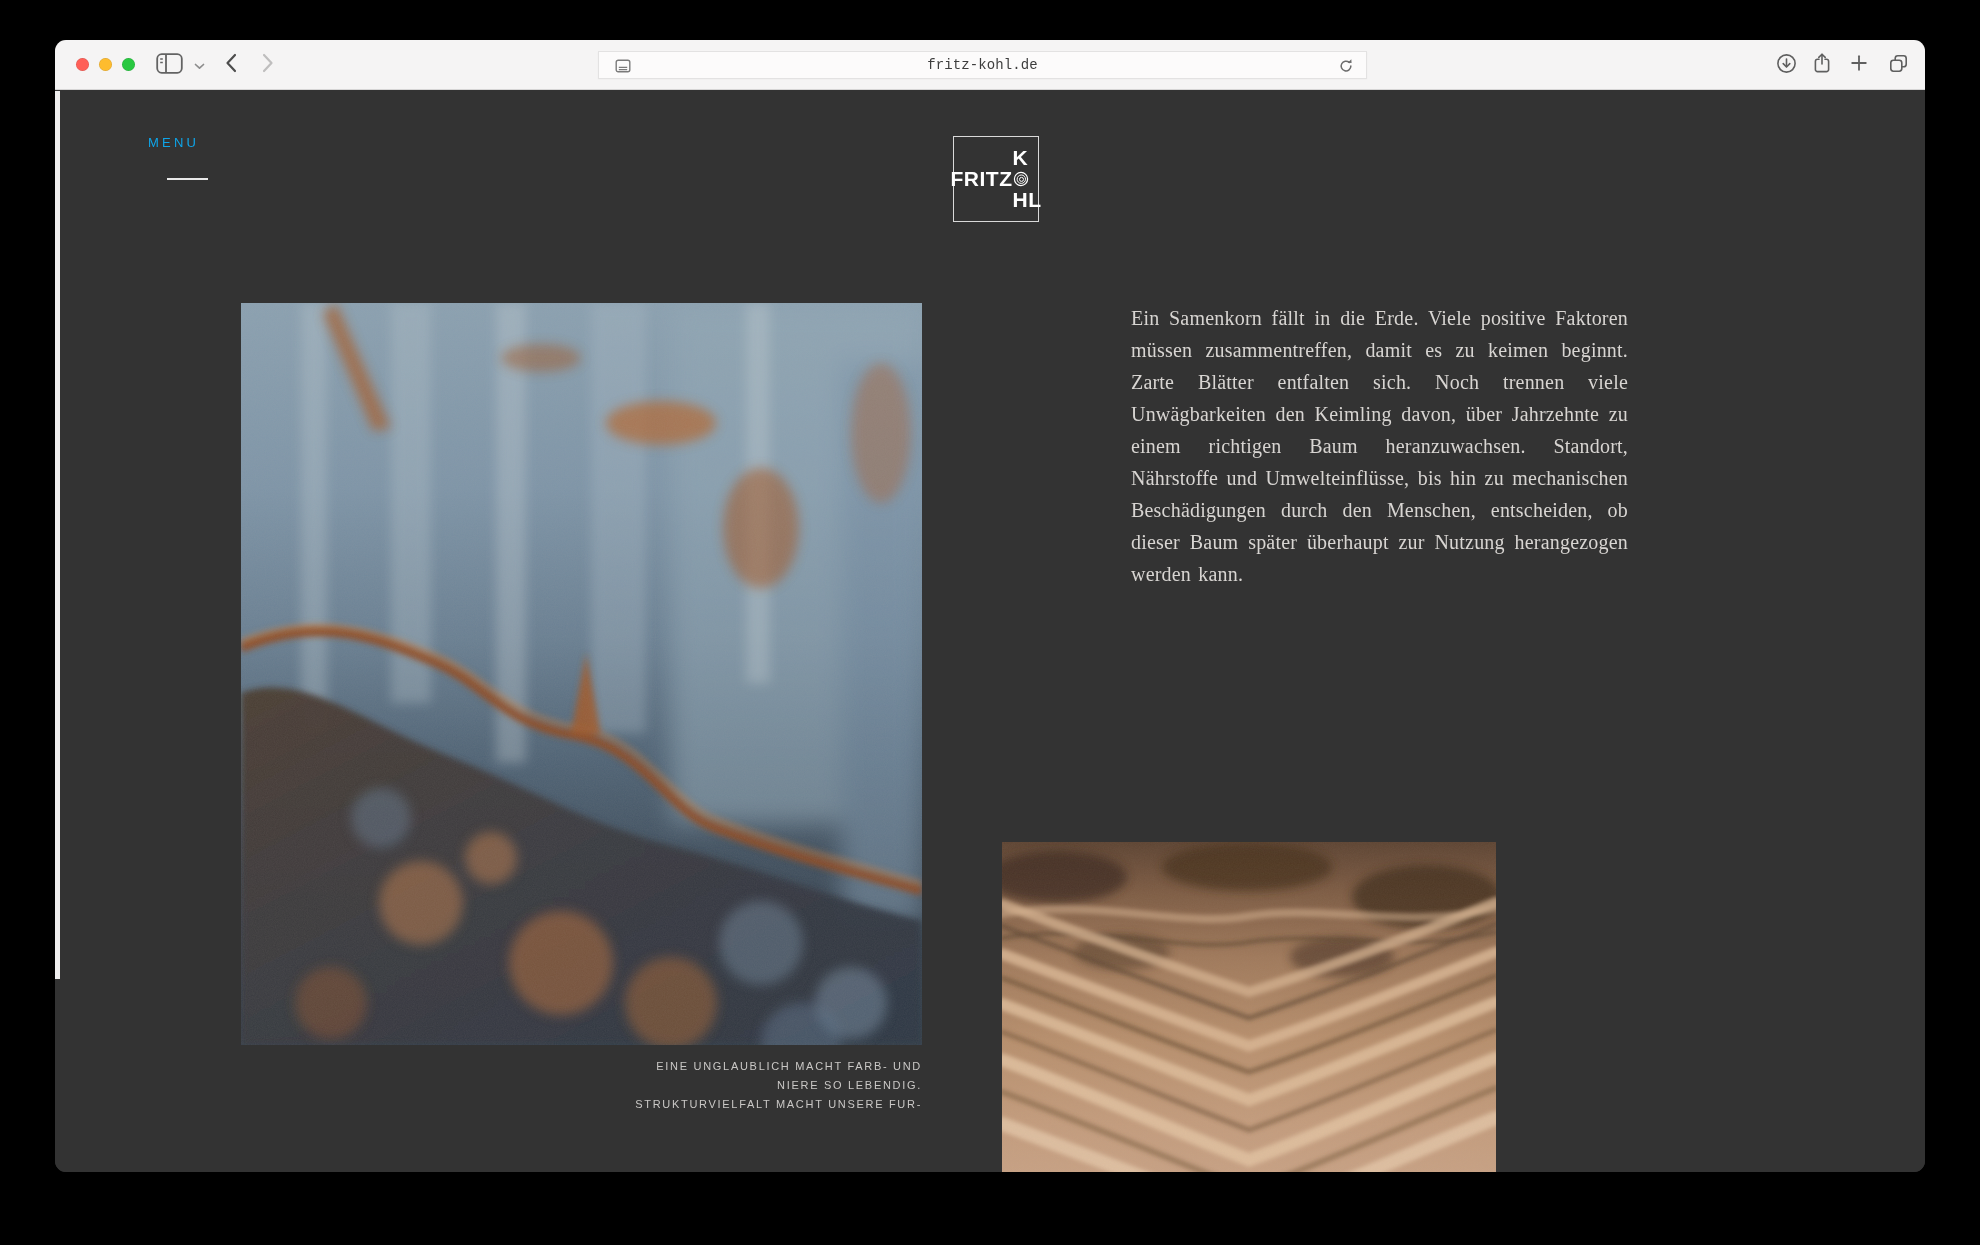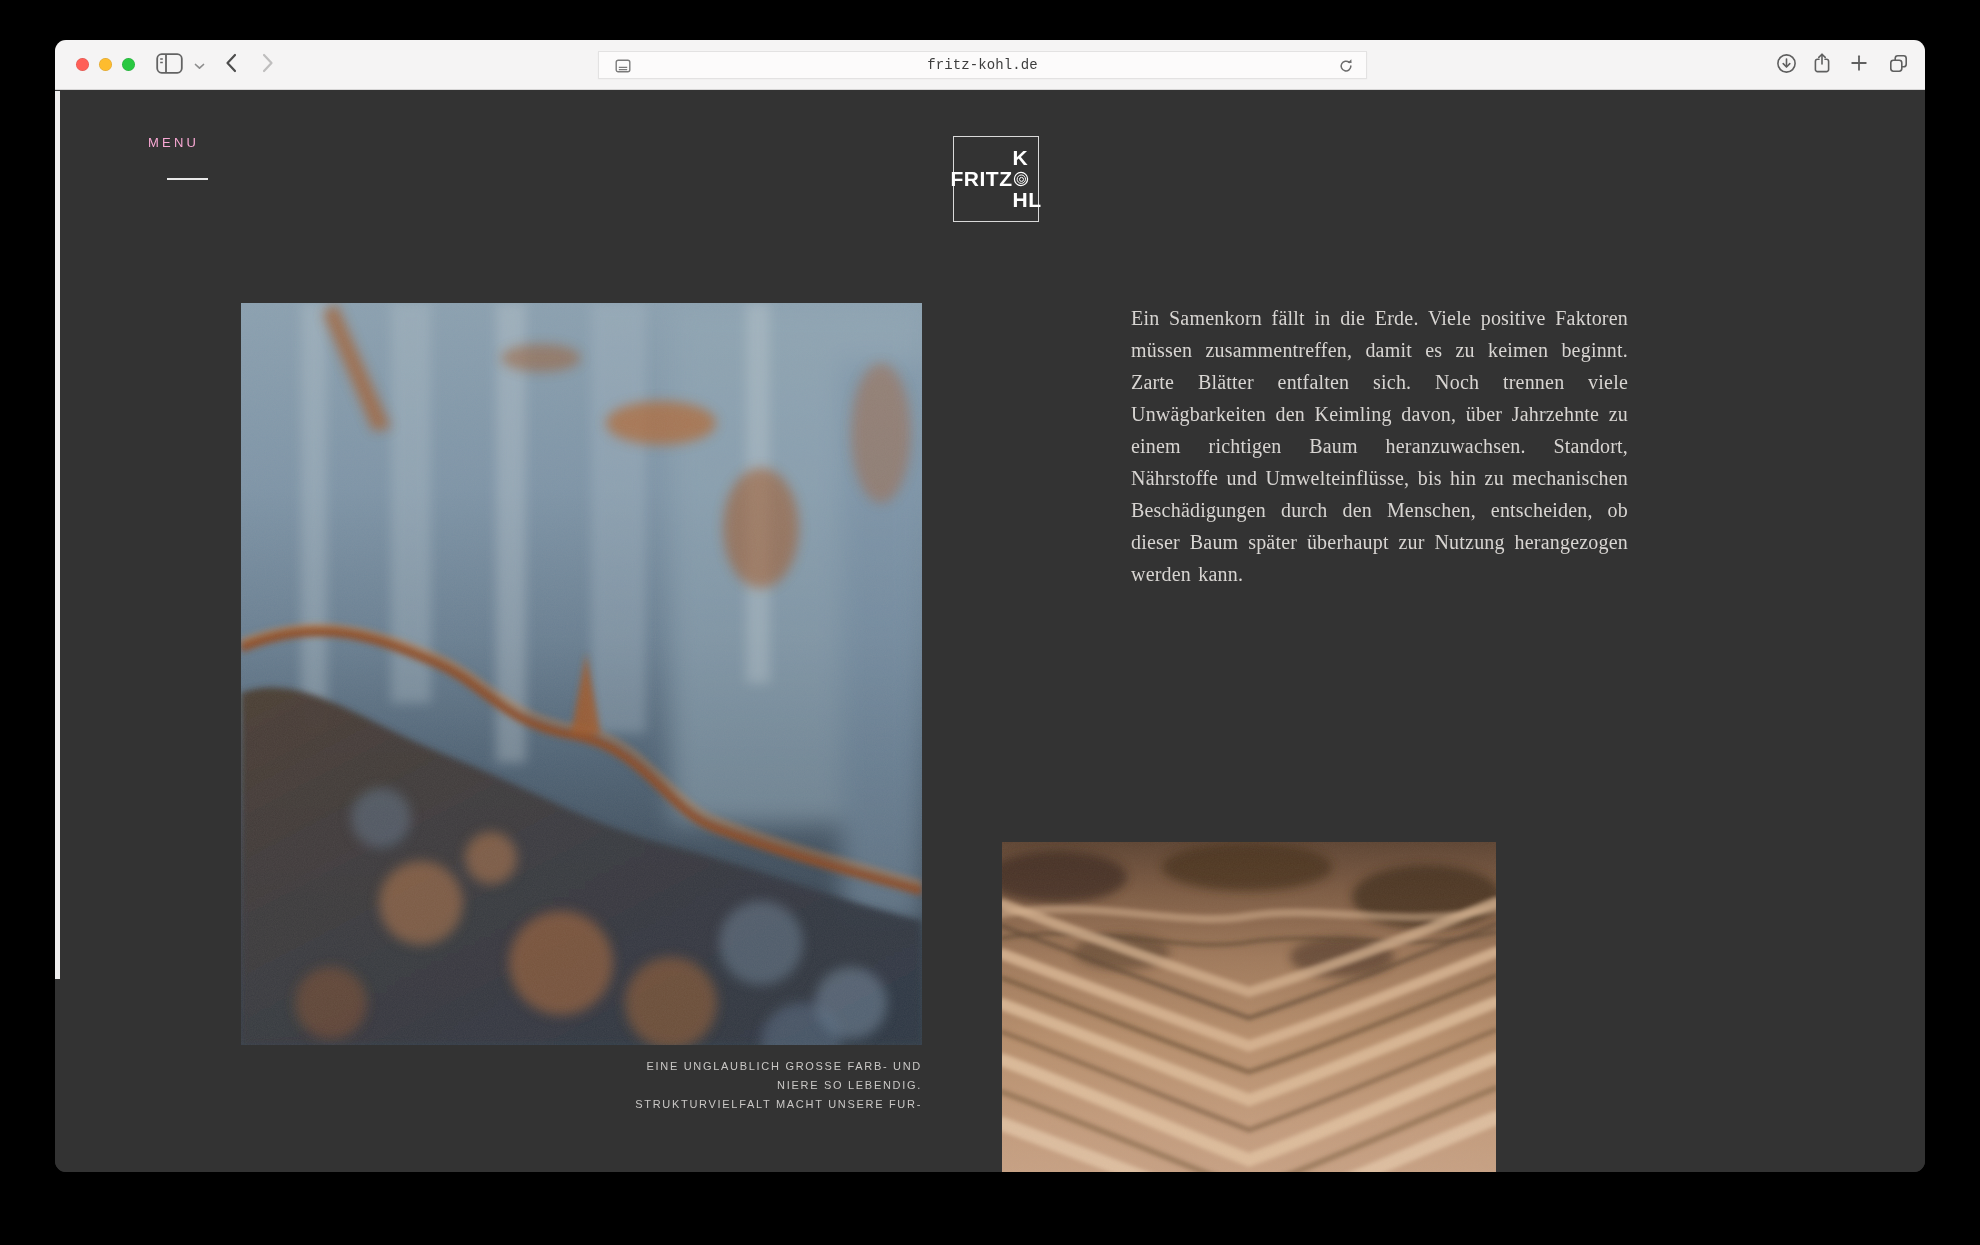--- a/index.html
+++ b/index.html
@@ -30,21 +30,21 @@
     font-family: Liberation Mono, monospace;
   }
   .urlbar .url-text { font-size: 14px; color: #3d3d3d; letter-spacing: .1px; }
   .urlbar .page-ic { position: absolute; left: 16px; top: 7px; }
   .urlbar .reload-ic { position: absolute; right: 11px; top: 5px; }
 
   
   .content { position: absolute; left: 0; top: 51px; width: 100%; height: 1081px; background: #333333; overflow: hidden; }
   .edge-strip { position: absolute; left: 0; top: 0; width: 5px; height: 888px; background: #f0efef; }
 
-  .menu { position: absolute; left: 93px; top: 44px; color: #f9a8d4; font-size: 13px; letter-spacing: 3.2px; cursor: pointer; }
+  .menu { position: absolute; left: 93px; top: 44px; color: #0ea5e9; font-size: 13px; letter-spacing: 3.2px; cursor: pointer; }
   .menu-underline { position: absolute; left: 112px; top: 87px; width: 41px; height: 2px; background: #e9e9e9; }
 
   .logo-box {
     position: absolute; left: 898px; top: 45px; width: 86px; height: 86px;
     border: 1px solid #d9d9d9; display: flex; flex-direction: row;
     align-items: center; justify-content: center; cursor: pointer;
   }
   .logo-line { color: #ffffff; font-weight: bold; font-size: 21px; line-height: 20px; letter-spacing: .5px; }
   .logo-line .ring-o { display: inline-block; vertical-align: -1.5px; }
 
@@ -240,21 +240,21 @@
           <circle cx="520" cy="640" r="42" fill="#7d95ad" opacity=".4"></circle>
           <circle cx="610" cy="700" r="36" fill="#8aa2b8" opacity=".4"></circle>
           <circle cx="140" cy="515" r="30" fill="#6e86a0" opacity=".4"></circle>
           <circle cx="560" cy="740" r="40" fill="#5b7287" opacity=".5"></circle>
         </g>
         <rect width="681" height="742" filter="url(#grainL)" opacity=".22"></rect>
       </svg>
     </div>
 
     <div class="caption">
-      <span>EINE UNGLAUBLICH GROSSE FARB- UND</span>
+      <span>EINE UNGLAUBLICH MACHT FARB- UND</span>
       <span>NIERE SO LEBENDIG.</span>
       <span>STRUKTURVIELFALT MACHT UNSERE FUR-</span>
     </div>
 
     <p class="intro">Ein Samenkorn fällt in die Erde. Viele positive Faktoren müssen zusammentreffen, damit es zu keimen beginnt. Zarte Blätter entfalten sich. Noch trennen viele Unwägbarkeiten den Keimling davon, über Jahrzehnte zu einem richtigen Baum heranzuwachsen. Standort, Nährstoffe und Umwelteinflüsse, bis hin zu mechanischen Beschädigungen durch den Menschen, entscheiden, ob dieser Baum später überhaupt zur Nutzung herangezogen werden kann.</p>
 
     <div class="artwork art-right">
       <svg width="494" height="331" viewBox="0 0 494 331">
         <defs>
           <linearGradient id="tanV" x1="0" y1="0" x2="0" y2="1">

